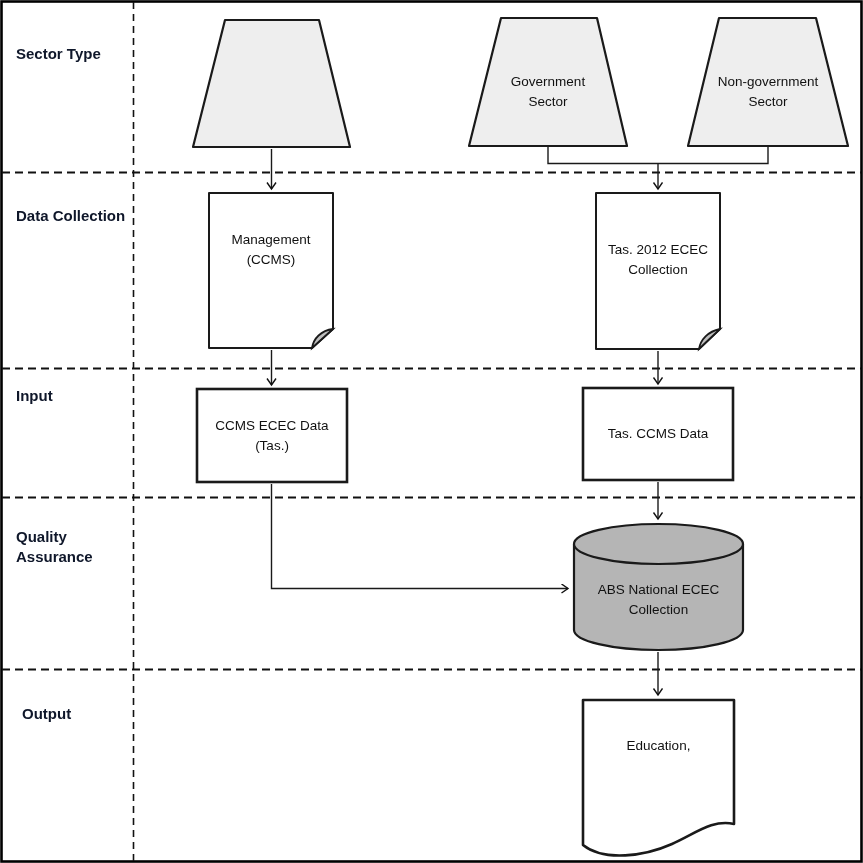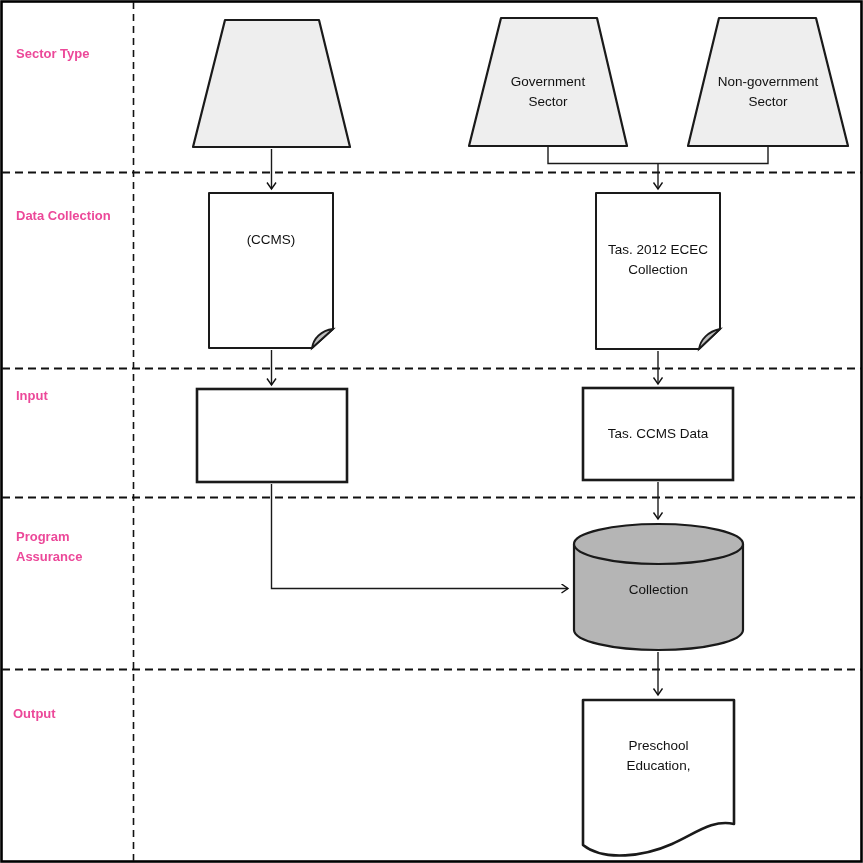--- a/index.html
+++ b/index.html
@@ -2,21 +2,21 @@
 <html><head>
 <meta charset="utf-8">
 <style>
   html,body{margin:0;padding:0;background:#fff;}
   #canvas{
     position:relative;width:863px;height:863px;background:#fff;
     font-family:"Liberation Sans", sans-serif;color:#1a1a1a;overflow:hidden;
   }
   #diagram-svg{position:absolute;left:0;top:0;}
   .row-label{
-    position:absolute;font-size:13px;font-weight:bold;color:#ec4899;
+    position:absolute;font-size:15px;font-weight:bold;color:#0f172a;
     line-height:20px;white-space:nowrap;
   }
   .node-label{
     position:absolute;font-size:13.5px;line-height:20px;text-align:center;color:#111;
   }
   .ln{display:block;white-space:nowrap;}
   .shape{stroke:#1a1a1a;}
   .edge{stroke:#1a1a1a;stroke-width:1.4;fill:none;}
   .dash{stroke:#111;fill:none;}
 </style>
@@ -71,46 +71,51 @@
   <div class="row-label" style="left:16px;top:44px">
     <span class="ln">Sector Type</span>
   </div>
   <div class="row-label" style="left:16px;top:206px">
     <span class="ln">Data Collection</span>
   </div>
   <div class="row-label" style="left:16px;top:386px">
     <span class="ln">Input</span>
   </div>
   <div class="row-label" style="left:16px;top:527px">
-    <span class="ln">Program</span>
+    <span class="ln">Quality</span>
     <span class="ln">Assurance</span>
   </div>
-  <div class="row-label" style="left:13px;top:704px">
+  <div class="row-label" style="left:22px;top:704px">
     <span class="ln">Output</span>
   </div>
 
   <div class="node-label" style="left:478px;top:72px;width:140px">
     <span class="ln">Government</span>
     <span class="ln">Sector</span>
   </div>
   <div class="node-label" style="left:693px;top:72px;width:150px">
     <span class="ln">Non-government</span>
     <span class="ln">Sector</span>
   </div>
   <div class="node-label" style="left:196px;top:230px;width:150px">
+    <span class="ln">Management</span>
     <span class="ln">(CCMS)</span>
   </div>
   <div class="node-label" style="left:583px;top:240px;width:150px">
     <span class="ln">Tas. 2012 ECEC</span>
     <span class="ln">Collection</span>
   </div>
+  <div class="node-label" style="left:197px;top:416px;width:150px">
+    <span class="ln">CCMS ECEC Data</span>
+    <span class="ln">(Tas.)</span>
+  </div>
   <div class="node-label" style="left:583px;top:424px;width:150px">
     <span class="ln">Tas. CCMS Data</span>
   </div>
   <div class="node-label" style="left:578px;top:580px;width:161px">
+    <span class="ln">ABS National ECEC</span>
     <span class="ln">Collection</span>
   </div>
   <div class="node-label" style="left:583px;top:736px;width:151px">
-    <span class="ln">Preschool</span>
     <span class="ln">Education,</span>
   </div>
 
 </div>
 
 </body></html>

